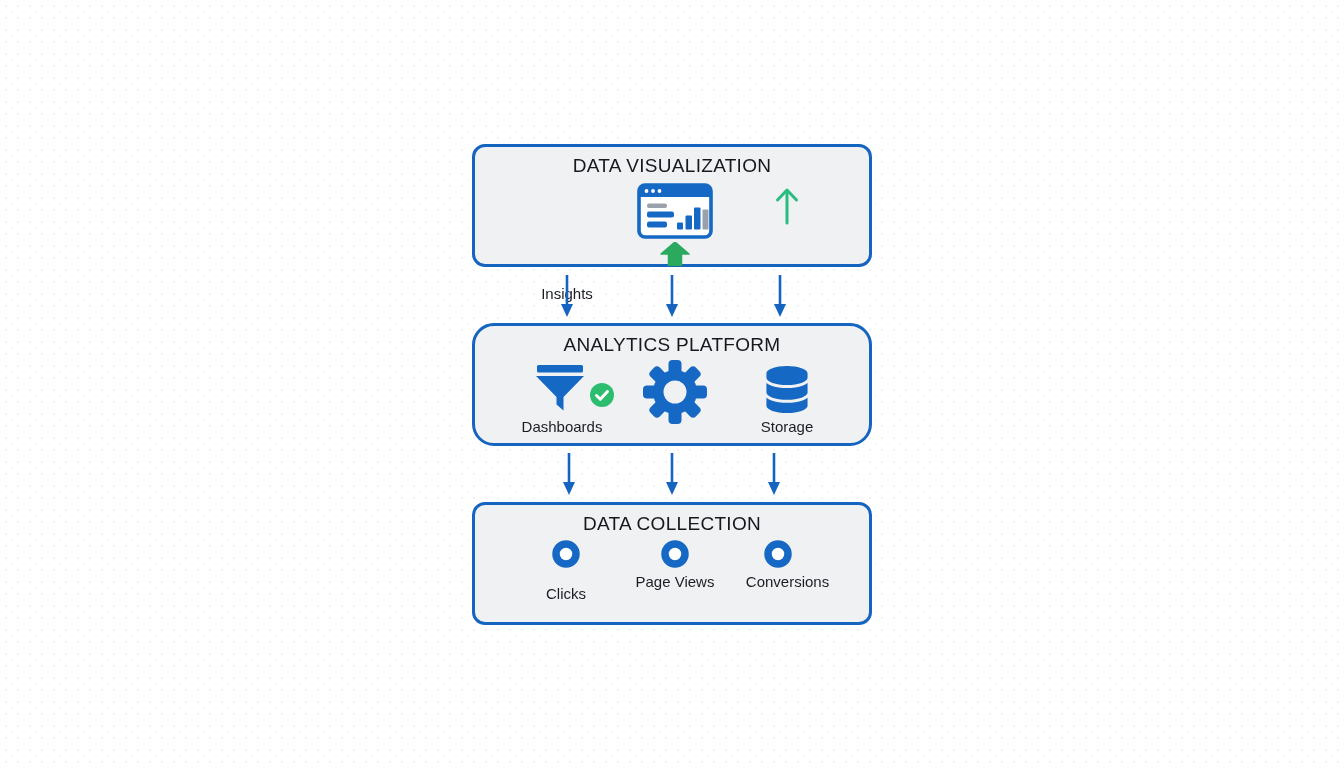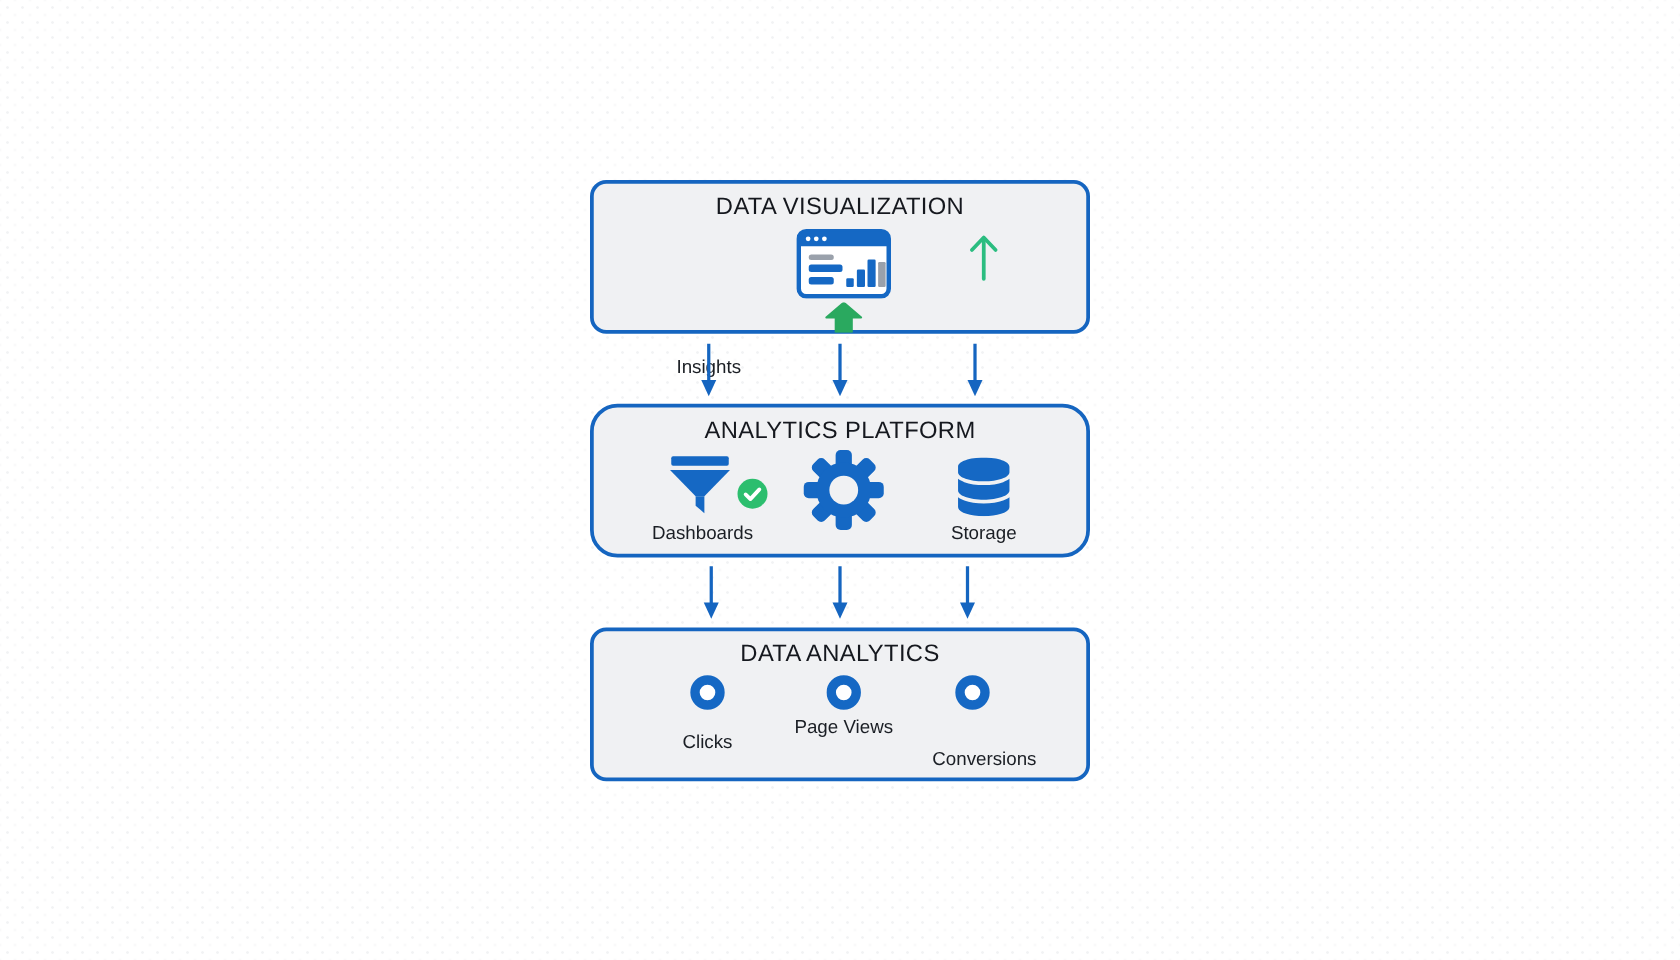--- a/index.html
+++ b/index.html
@@ -193,36 +193,36 @@
       </svg>
   </span>
   <span class="arrow-down" style="left:766px; top:452px;">
     <svg width="16" height="44" viewBox="0 0 16 44">
         <line x1="8" y1="1" x2="8" y2="31" stroke="#1565C0" stroke-width="2.6"></line>
         <polygon points="2,30 14,30 8,43" fill="#1565C0"></polygon>
       </svg>
   </span>
 
   <section class="box box-collection">
-    <h2 class="box-title">DATA ANALYTICS</h2>
+    <h2 class="box-title">DATA COLLECTION</h2>
 
     <span class="icon-wrap" style="left:77px; top:35px;">
       <svg width="28" height="28" viewBox="0 0 28 28">
           <circle cx="14" cy="14" r="10" fill="#ffffff" stroke="#1568C4" stroke-width="7.5"></circle>
         </svg>
     </span>
     <span class="icon-wrap" style="left:186px; top:35px;">
       <svg width="28" height="28" viewBox="0 0 28 28">
           <circle cx="14" cy="14" r="10" fill="#ffffff" stroke="#1568C4" stroke-width="7.5"></circle>
         </svg>
     </span>
     <span class="icon-wrap" style="left:289px; top:35px;">
       <svg width="28" height="28" viewBox="0 0 28 28">
           <circle cx="14" cy="14" r="10" fill="#ffffff" stroke="#1568C4" stroke-width="7.5"></circle>
         </svg>
     </span>
 
     <span class="lbl" style="left:41px; top:80px; width:100px;">Clicks</span>
     <span class="lbl" style="left:140px; top:68px; width:120px;">Page Views</span>
-    <span class="lbl" style="left:245px; top:68px; width:135px;margin-top:26px;">Conversions</span>
+    <span class="lbl" style="left:245px; top:68px; width:135px;">Conversions</span>
   </section>
 
 </div>
 
 </body></html>

